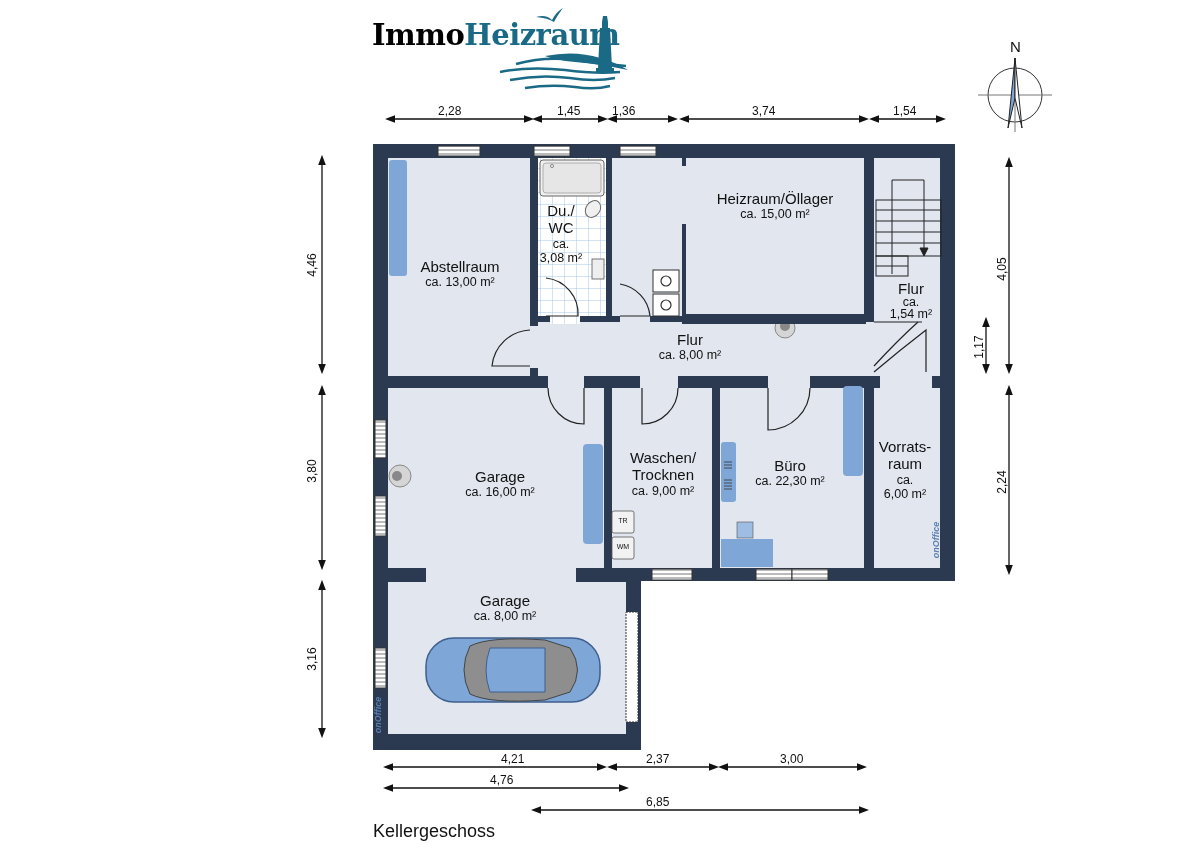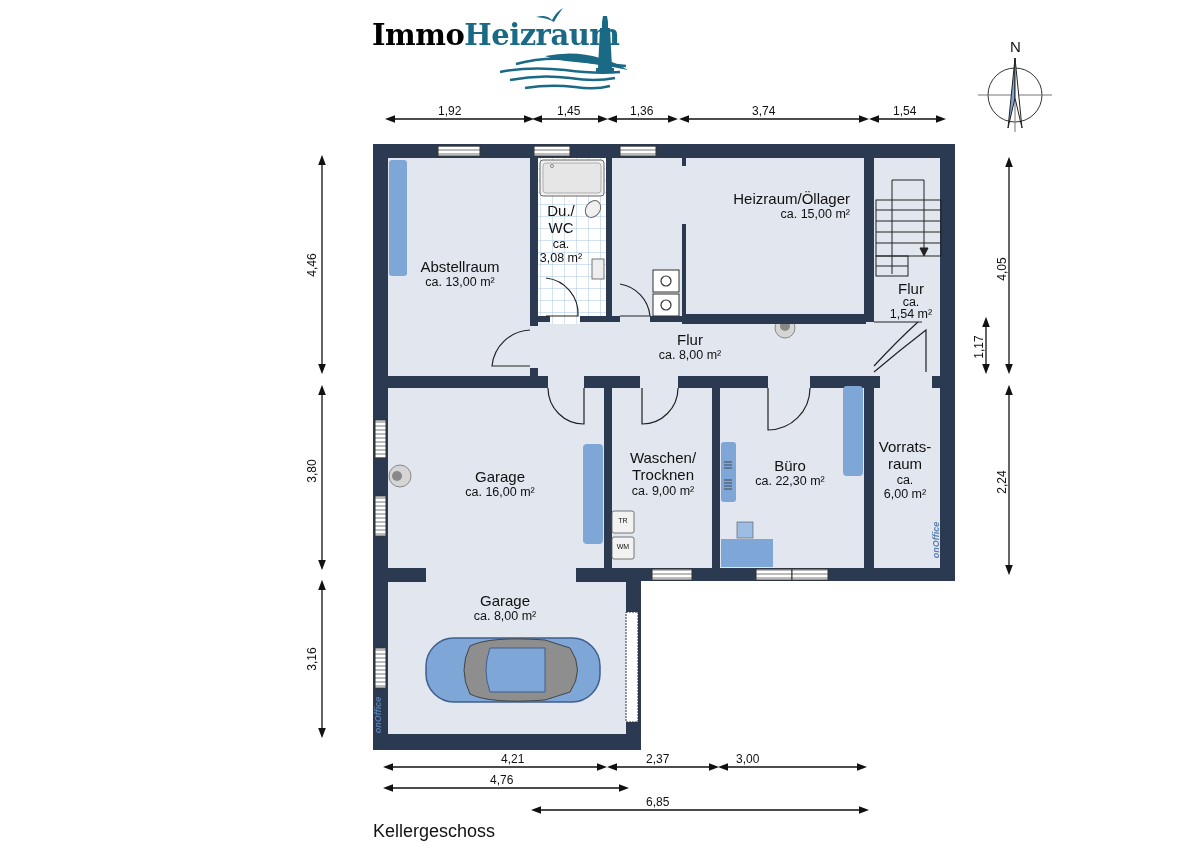--- a/index.html
+++ b/index.html
@@ -188,21 +188,21 @@
 <div class="lbl" style="left:400px; top:258px; width:120px;">
   <span class="room-name">Abstellraum</span>
   <span class="room-area">ca. 13,00 m²</span>
 </div>
 <div class="lbl" style="left:536px; top:202px; width:50px;">
   <span class="room-name">Du./</span>
   <span class="room-name">WC</span>
   <span class="room-area">ca.</span>
   <span class="room-area">3,08 m²</span>
 </div>
-<div class="lbl" style="left:700px; top:190px; width:150px;text-align:right;">
+<div class="lbl" style="left:700px; top:190px; width:150px;">
   <span class="room-name">Heizraum/Öllager</span>
   <span class="room-area">ca. 15,00 m²</span>
 </div>
 <div class="lbl" style="left:880px; top:280px; width:62px;">
   <span class="room-name">Flur</span>
   <span class="room-area" style="line-height:0.9">ca.</span>
   <span class="room-area" style="line-height:0.9">1,54 m²</span>
 </div>
 <div class="lbl" style="left:640px; top:331px; width:100px;">
   <span class="room-name">Flur</span>
@@ -261,33 +261,33 @@
     <line x1="1009" y1="390" x2="1009" y2="570"></line>
 
     <line x1="388" y1="767" x2="602" y2="767"></line>
     <line x1="612" y1="767" x2="714" y2="767"></line>
     <line x1="723" y1="767" x2="862" y2="767"></line>
     <line x1="388" y1="788" x2="624" y2="788"></line>
     <line x1="536" y1="810" x2="864" y2="810"></line>
   </g>
 </svg>
 
-<div class="dim" style="left:438px; top:104px;">1,92</div>
+<div class="dim" style="left:438px; top:104px;">2,28</div>
 <div class="dim" style="left:557px; top:104px;">1,45</div>
-<div class="dim" style="left:630px; top:104px;">1,36</div>
+<div class="dim" style="left:612px; top:104px;">1,36</div>
 <div class="dim" style="left:752px; top:104px;">3,74</div>
 <div class="dim" style="left:893px; top:104px;">1,54</div>
 
 <div class="dim dim-v" style="left:300px; top:258px;">4,46</div>
 <div class="dim dim-v" style="left:300px; top:464px;">3,80</div>
 <div class="dim dim-v" style="left:300px; top:652px;">3,16</div>
 
 <div class="dim dim-v" style="left:990px; top:262px;">4,05</div>
 <div class="dim dim-v" style="left:967px; top:340px;">1,17</div>
 <div class="dim dim-v" style="left:990px; top:475px;">2,24</div>
 
 <div class="dim" style="left:501px; top:752px;">4,21</div>
 <div class="dim" style="left:646px; top:752px;">2,37</div>
-<div class="dim" style="left:736px; top:752px;text-align:center;">3,00</div>
+<div class="dim" style="left:780px; top:752px;text-align:center;">3,00</div>
 <div class="dim" style="left:490px; top:773px;">4,76</div>
 <div class="dim" style="left:646px; top:795px;">6,85</div>
 
 <div class="footer">Kellergeschoss</div>
 
 </body></html>

